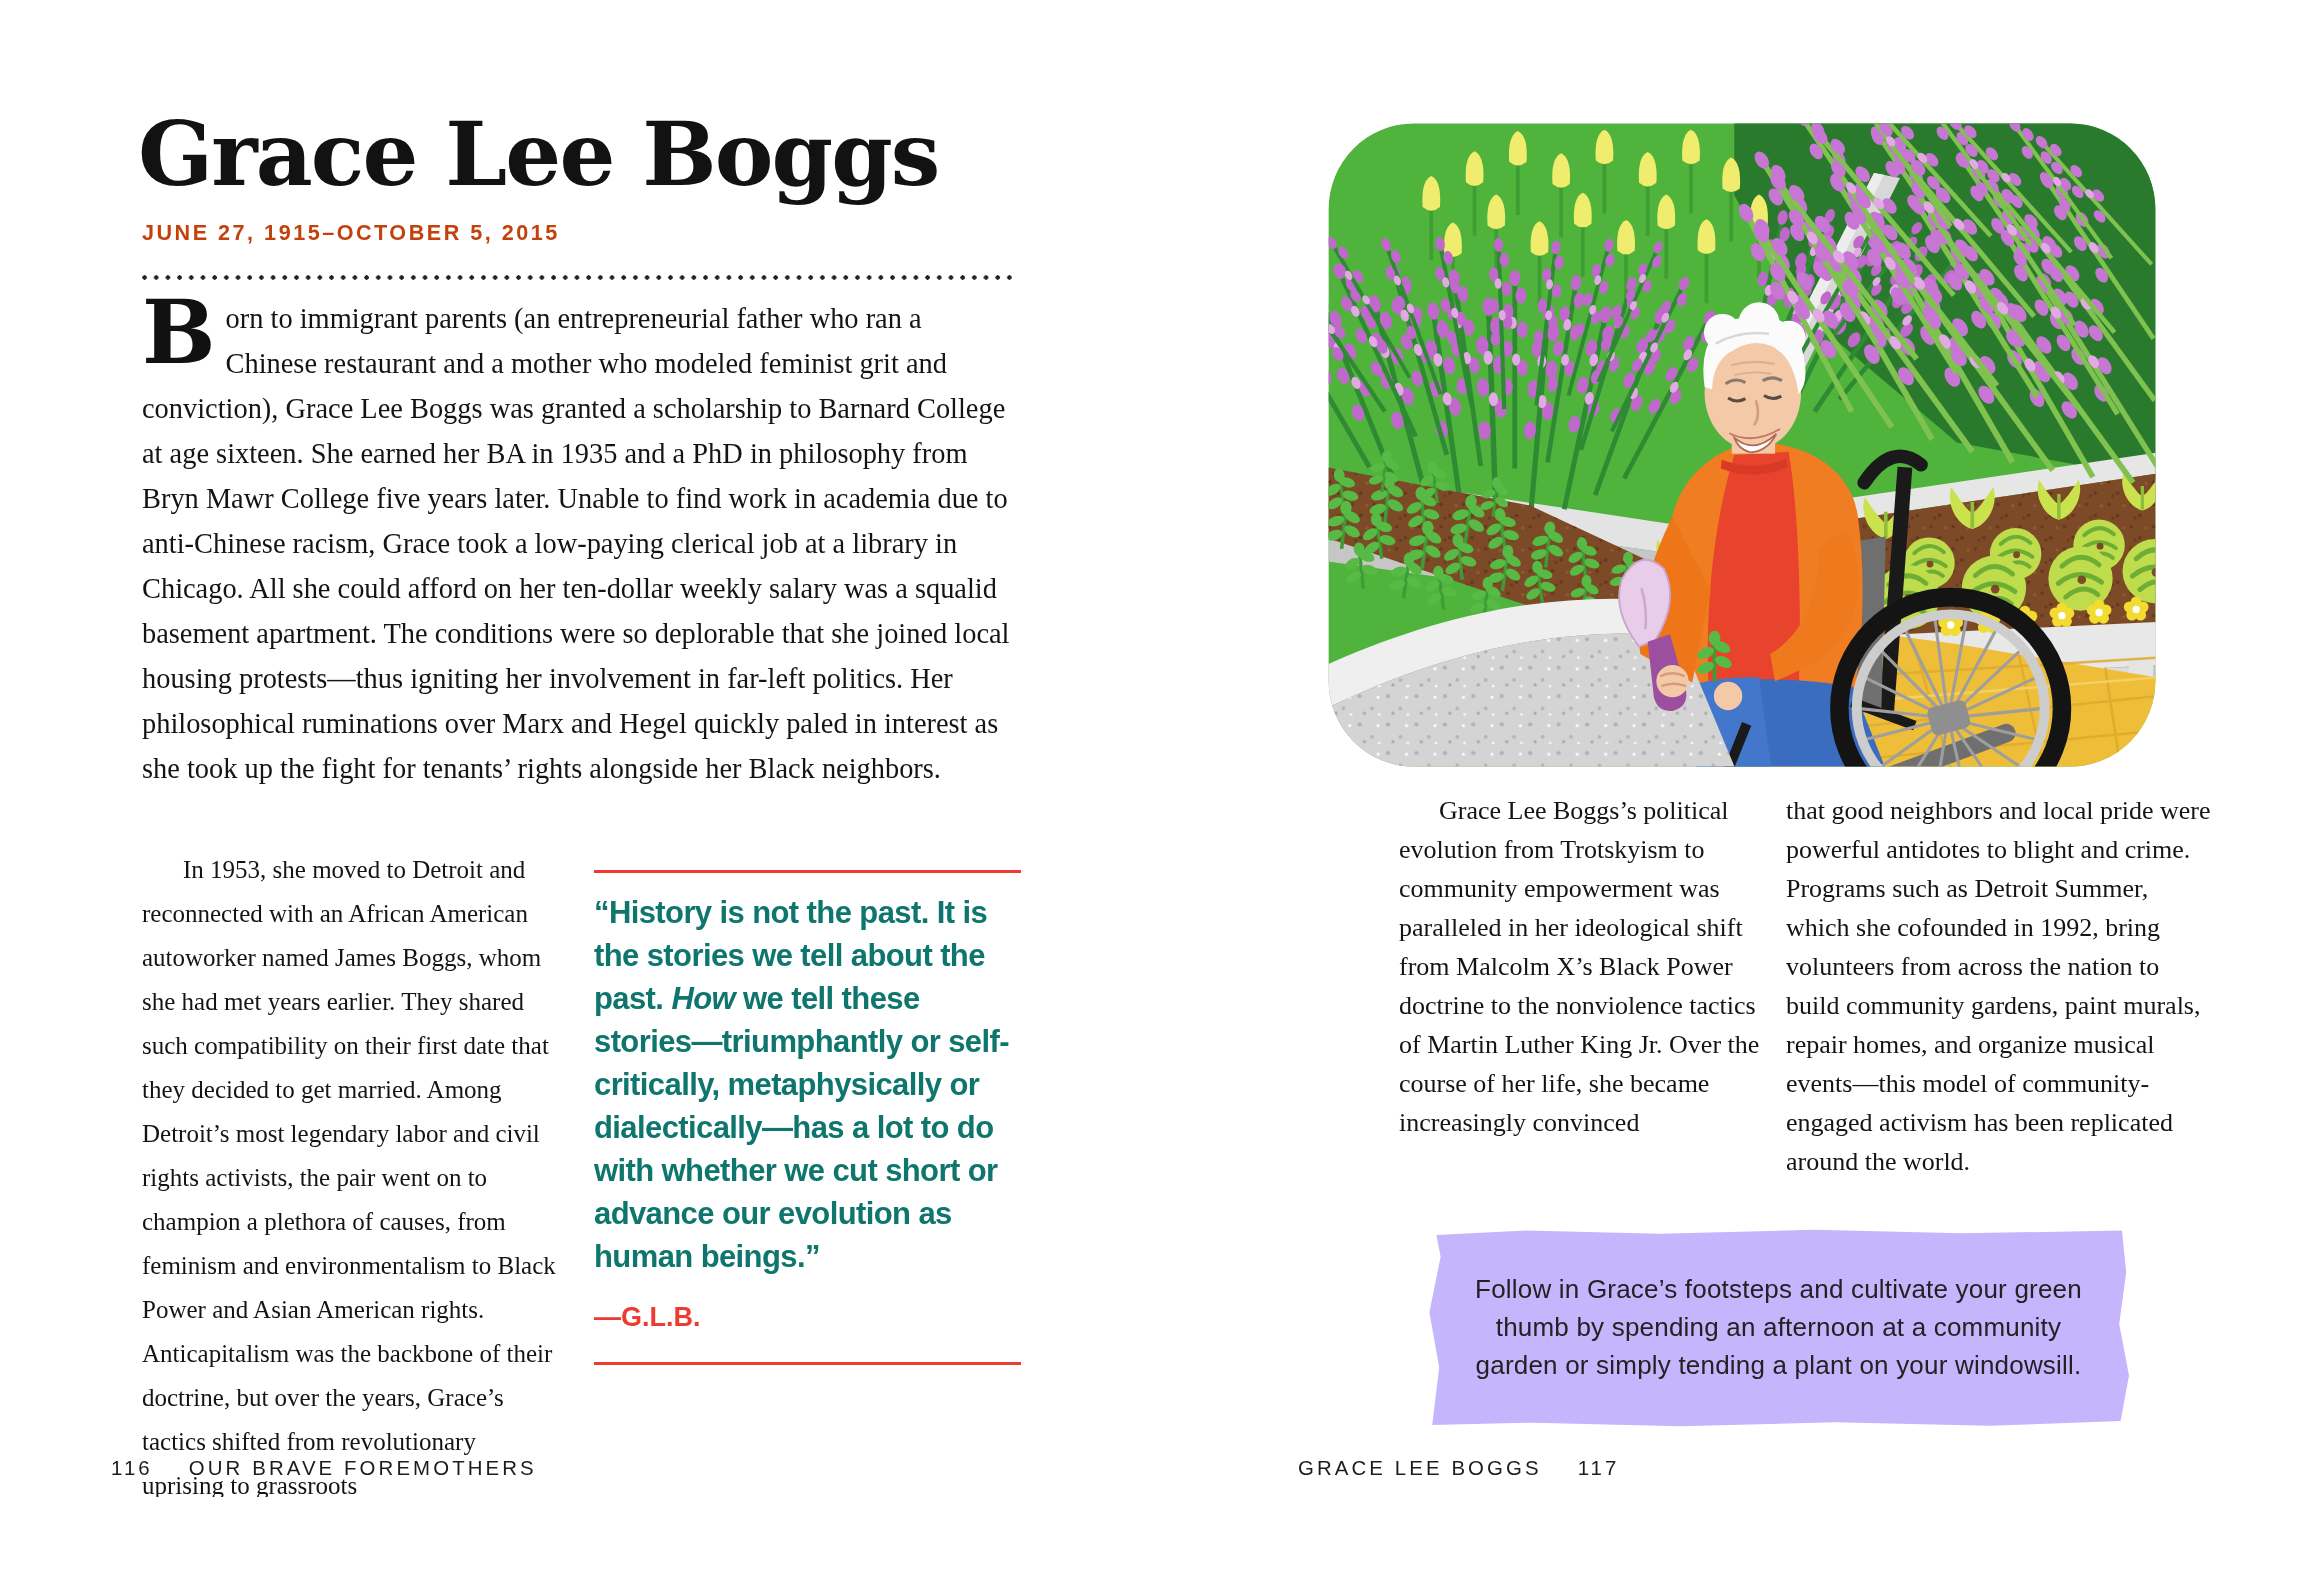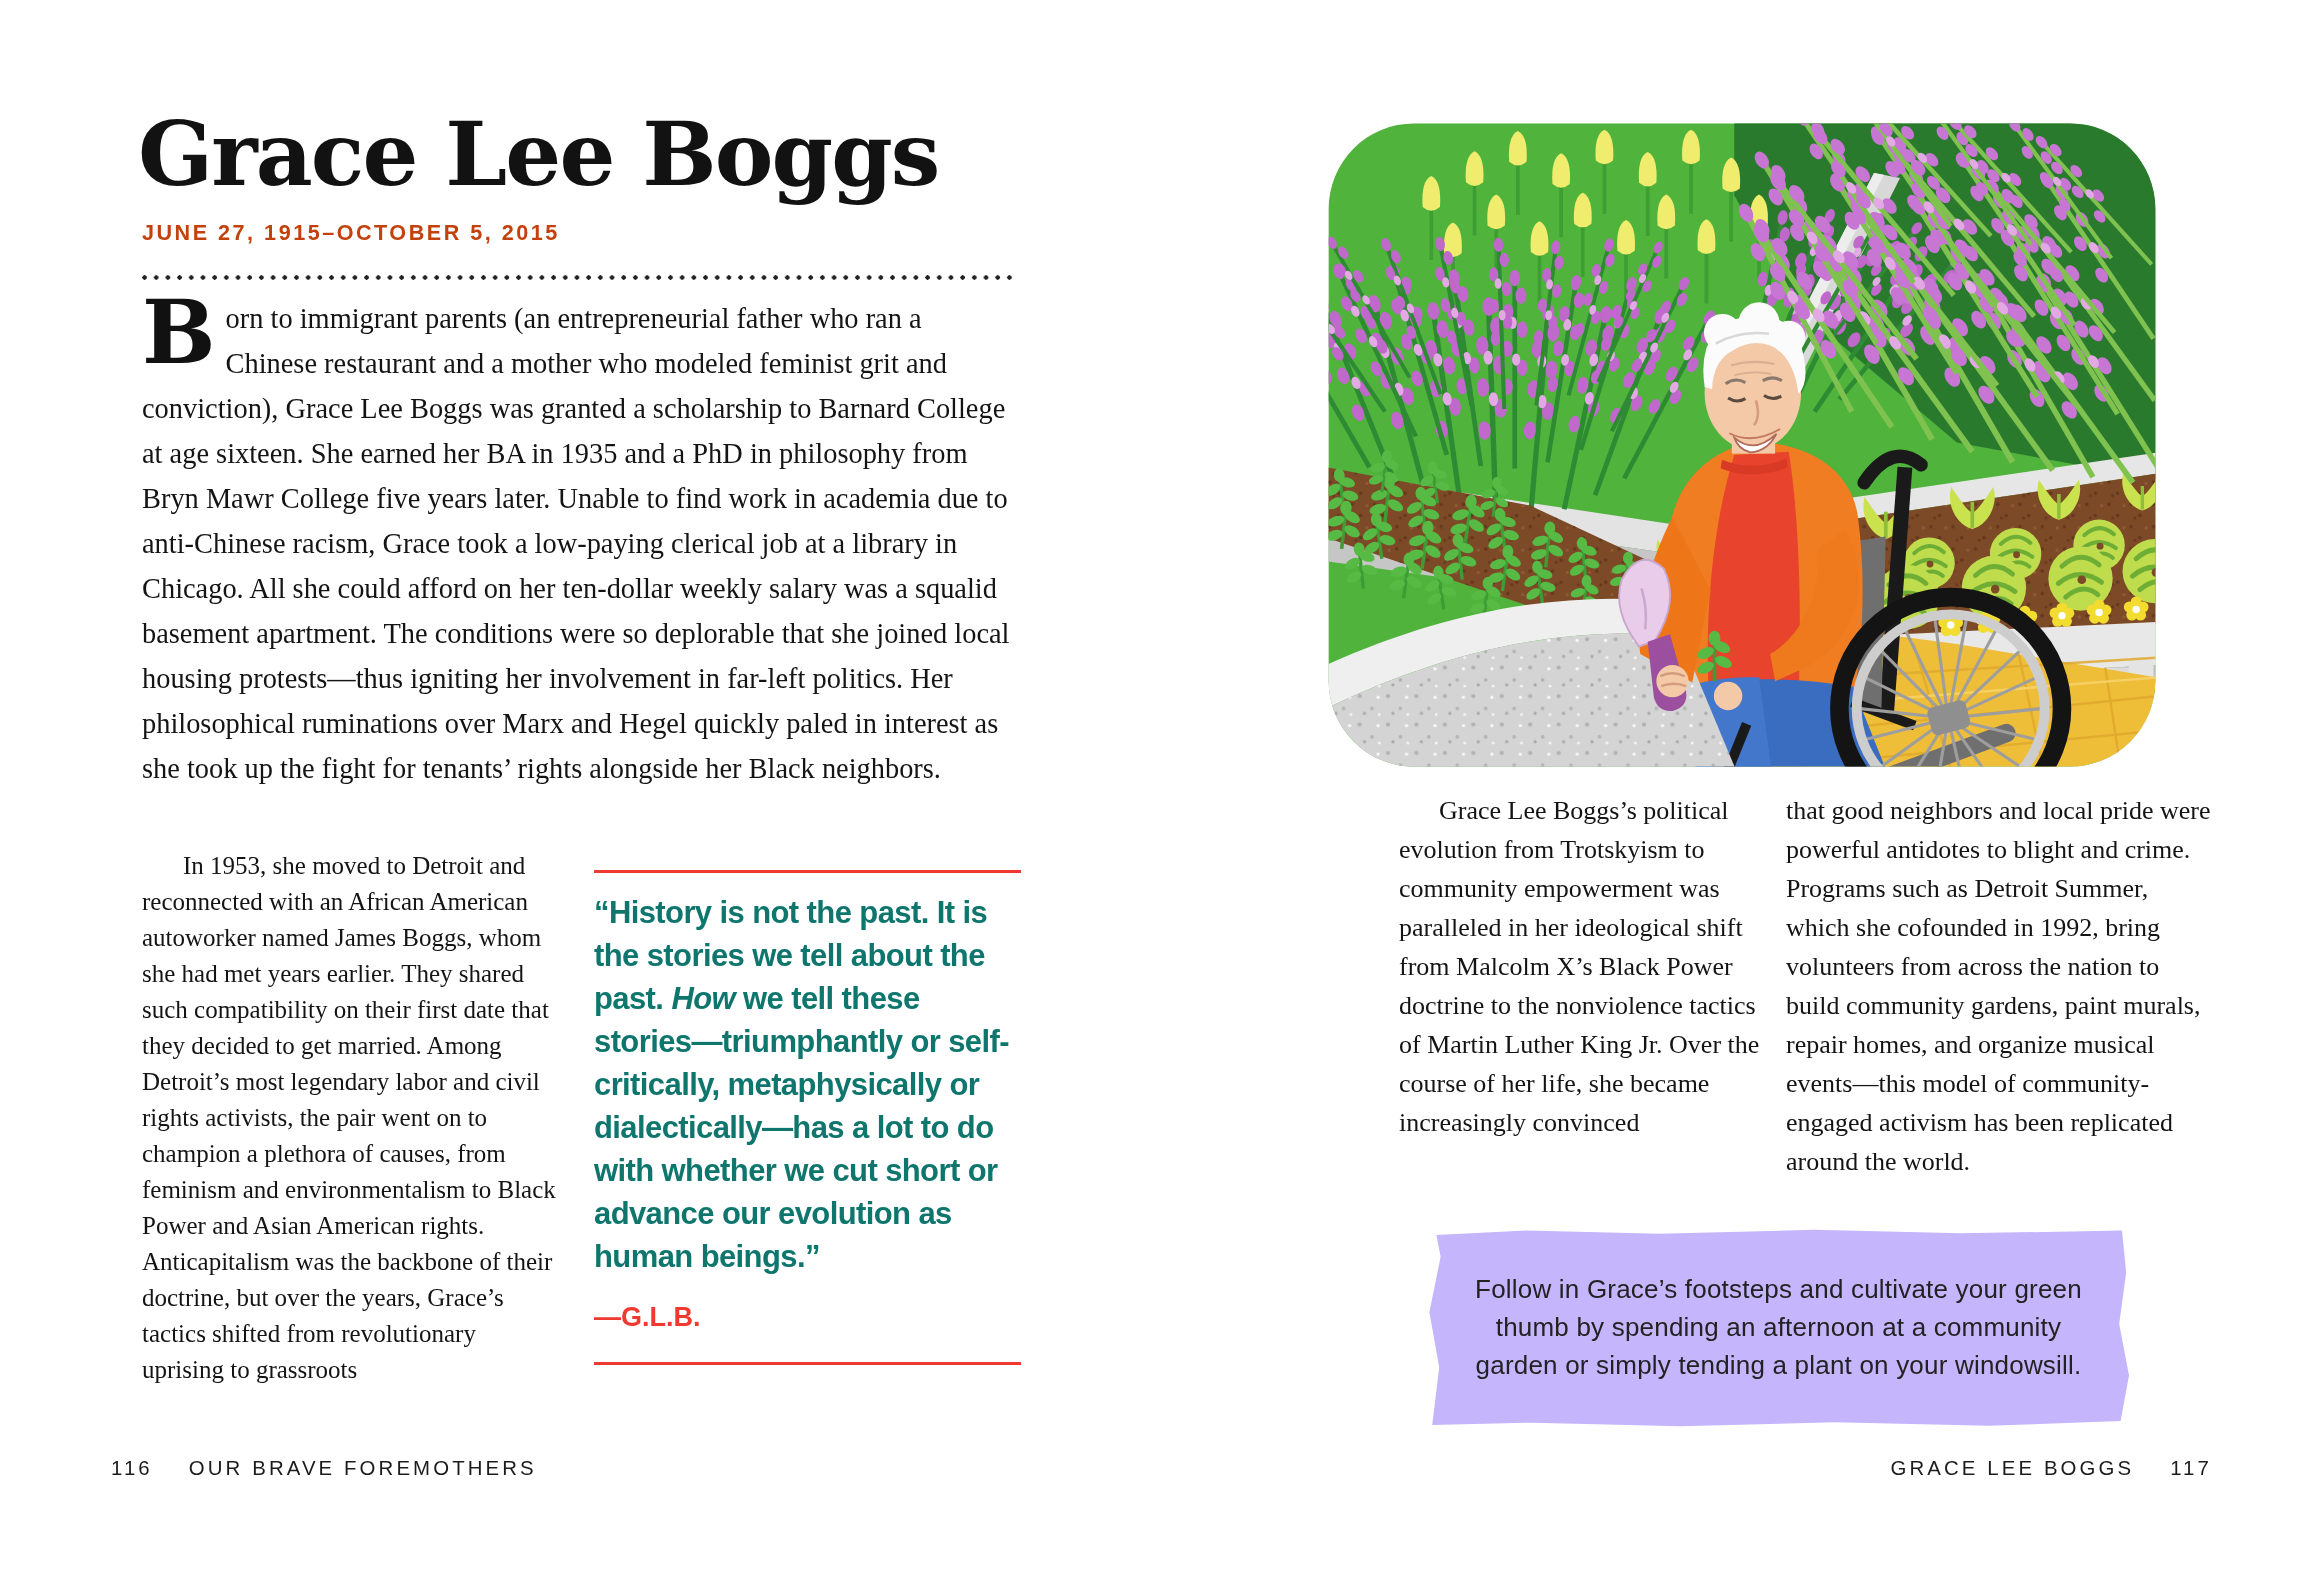--- a/index.html
+++ b/index.html
@@ -51,21 +51,21 @@
     font-family: "DejaVu Serif", serif;
     font-weight: 700;
     font-size: 87px;
     line-height: 64px;
     margin: 5px 10px 0 0;
     color: #111;
   }
   .col { font-family: "Liberation Serif", serif; color: #141414; }
   .col-a {
     position: absolute; left: 142px; top: 848px; width: 419px;
-    font-size: 25px; line-height: 36px;
+    font-size: 25px; line-height: 44px;
   }
   .col-a p { text-indent: 41px; }
   .col-b {
     position: absolute; left: 594px; top: 848px; width: 427px;
     font-size: 25px; line-height: 36px;
   }
   .red-rule { border: 0; height: 2.5px; background: #EE3A30; }
   .rule-top { margin-top: 22px; }
   .rule-bottom { margin-top: 27px; }
   .pull-quote {
@@ -87,21 +87,21 @@
     letter-spacing: 0px;
   }
   .footer {
     position: absolute; top: 1457px;
     font-family: "Liberation Sans", sans-serif;
     font-size: 20.4px; letter-spacing: 3.1px; color: #1c1c1c;
     white-space: nowrap;
   }
   .footer-left { left: 111px; }
   .footer-left .num { margin-right: 36px; }
-  .footer-right { left: 1298px; width: 914px; text-align: right; }
+  .footer-right { left: 1298px; width: 914px; }
   .footer-right .chap { margin-right: 36px; }
 
   
   .illo {
     position: absolute; left: 1326px; top: 121px;
     width: 832px; height: 648px;
   }
   .col-c {
     position: absolute; left: 1351px; top: 791px; width: 424px;
     font-size: 26px; line-height: 39px;

